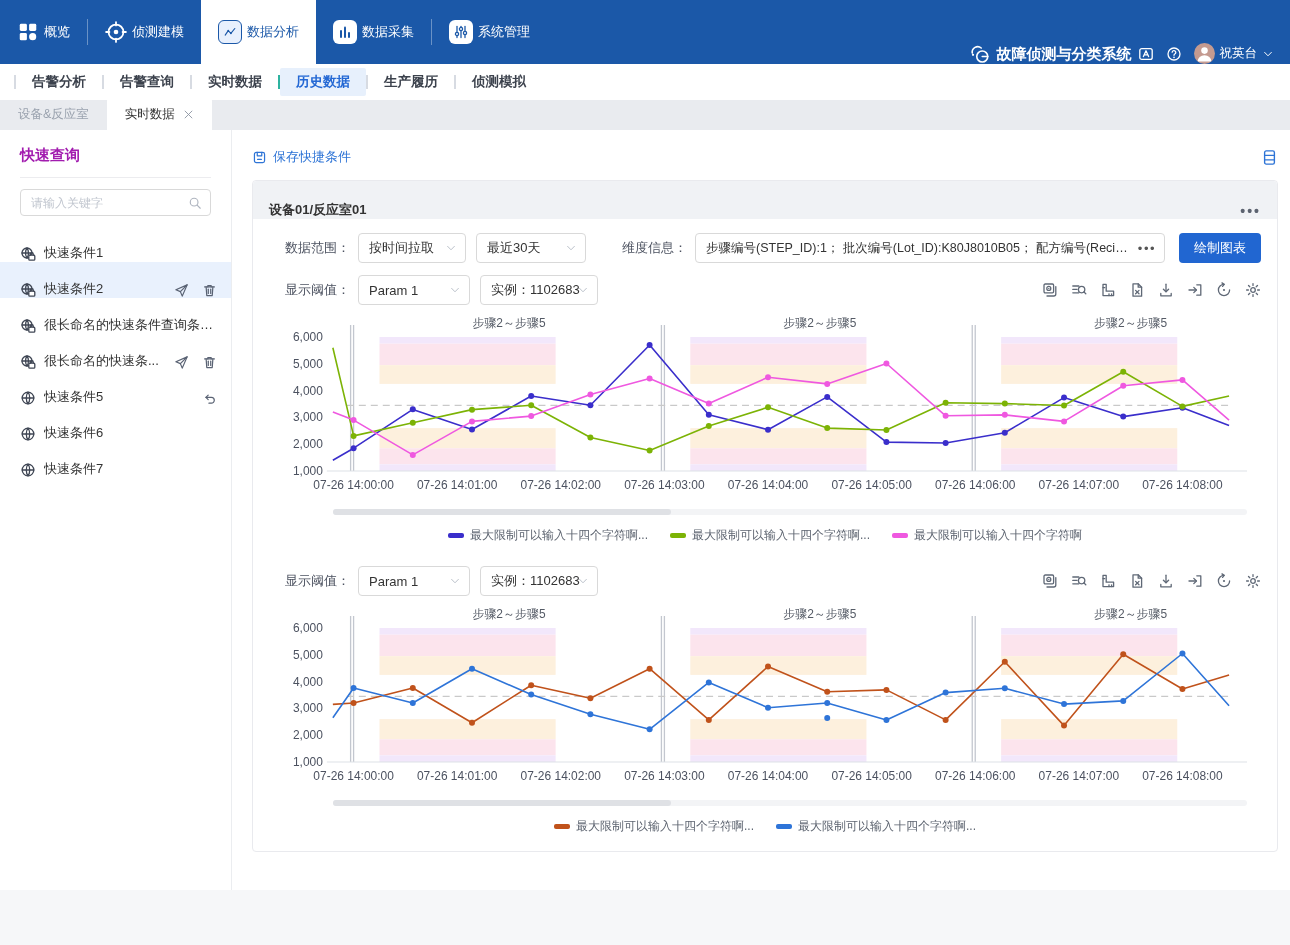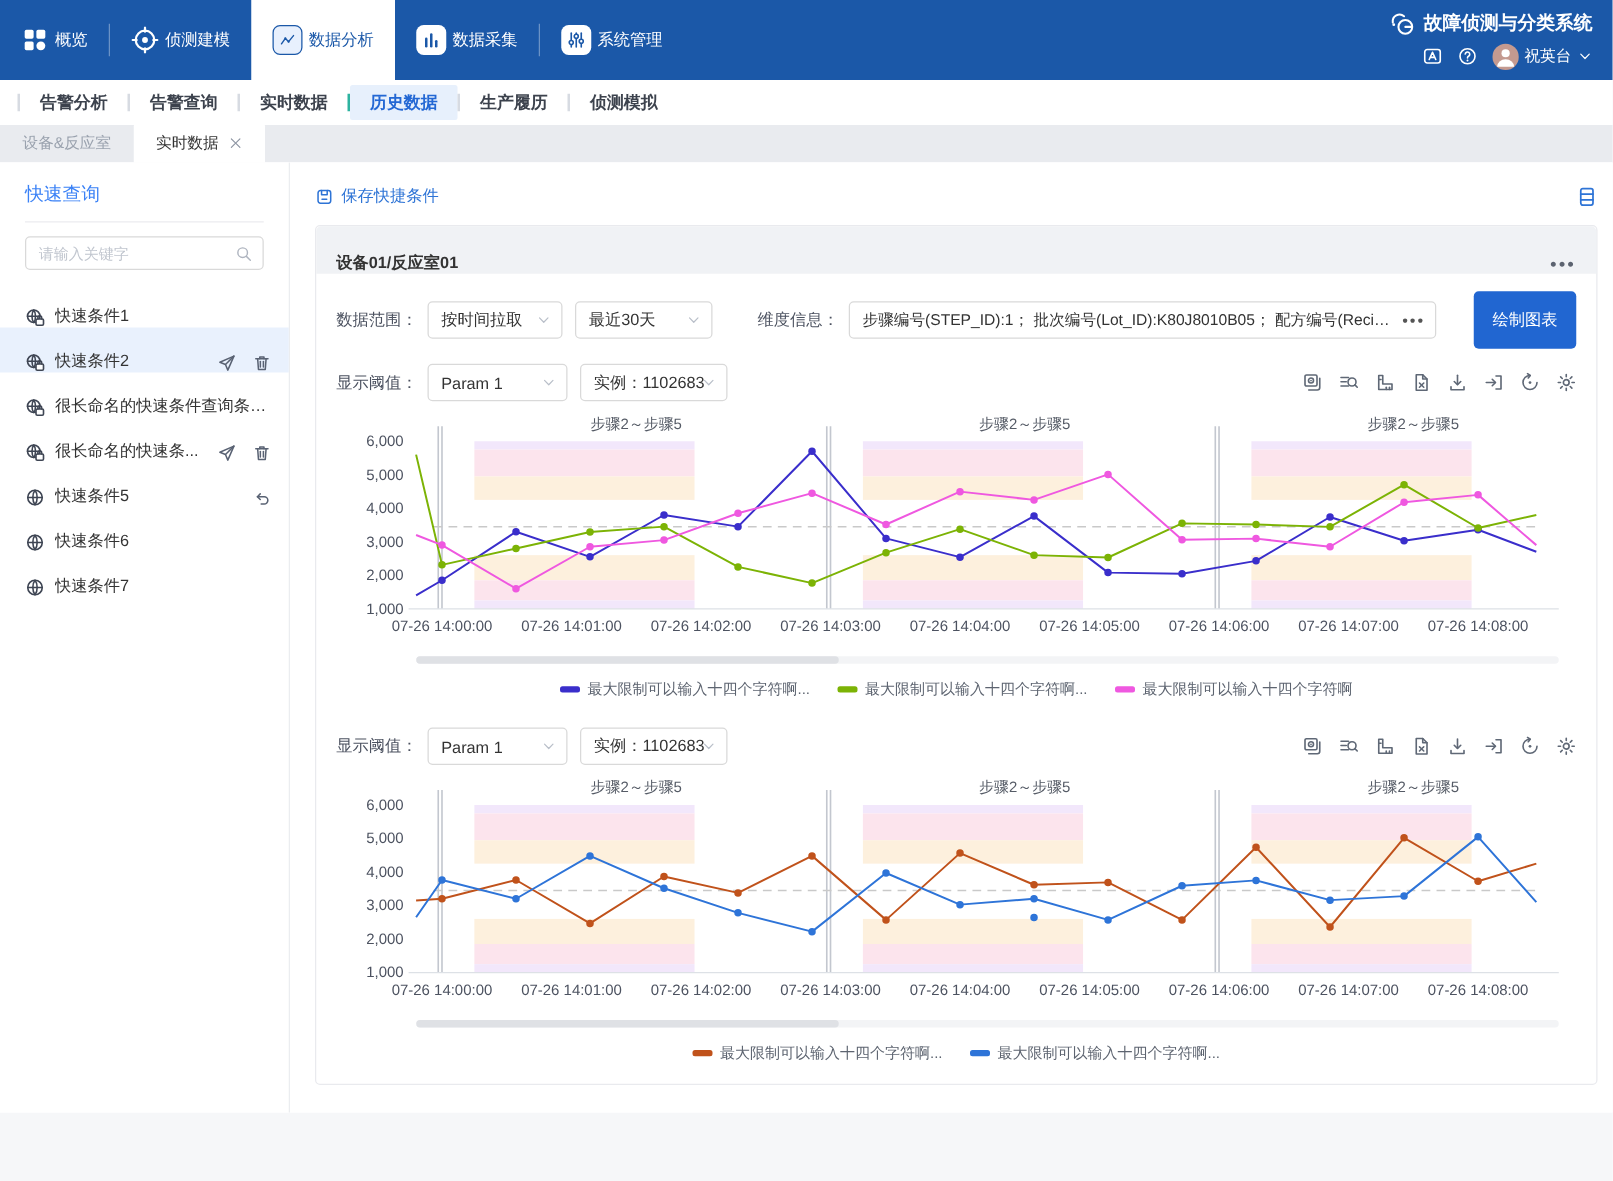--- a/index.html
+++ b/index.html
@@ -7,21 +7,21 @@
     font-family:"Liberation Sans","DejaVu Sans",sans-serif; }
 
   
   #topnav { position:absolute; left:0; top:0; width:1290px; height:64px; background:#1b58a8; display:flex; align-items:stretch; }
   .nav-item { display:flex; flex-direction:row; align-items:center; justify-content:center; gap:5px; padding:0 17px; color:#fff; font-size:13px; cursor:pointer; }
   .nav-item .nicon { width:22px; height:22px; color:#fff; }
   .nav-item.boxed .nicon { width:24px; height:24px; background:#fff; color:#1b58a8; border-radius:6px; padding:4px; }
   .nav-item.active { background:#fff; color:#1b58a8; }
   .nav-item.active .nicon { background:#2f6fe0; color:#fff; border-radius:6px; padding:4px; width:24px; height:24px; background:#e8f0fd; color:#1b58a8; border:1px solid #1b58a8; }
   .nav-div { width:1px; height:26px; background:rgba(255,255,255,.35); align-self:center; }
-  #nav-right { position:absolute; right:16px; top:0; height:64px; display:flex; flex-direction:column; justify-content:center; align-items:flex-end; gap:6px; color:#fff; }
+  #nav-right { position:absolute; right:16px; top:0; height:64px; display:flex; justify-content:center; align-items:flex-end; gap:6px; color:#fff; }
   #brand-row { display:flex; align-items:center; gap:8px; font-size:15px; font-weight:bold; }
   #brand-row .nicon { width:20px; height:20px; }
   #user-row { display:flex; align-items:center; gap:12px; font-size:12.5px; }
   #user-row .sicon { width:16px; height:16px; color:#fff; }
   #avatar { width:21px; height:21px; border-radius:50%; background:#c49a90; overflow:hidden; }
   #avatar svg { width:100%; height:100%; }
   #user-name-wrap { display:flex; align-items:center; gap:5px; cursor:pointer; }
   #user-row .chev { width:12px; height:12px; }
 
   
@@ -35,21 +35,21 @@
   
   #tabbar { position:absolute; left:0; top:100px; width:1290px; height:30px; background:#e9ebef; display:flex; align-items:flex-end; }
   .tab { height:30px; display:flex; align-items:center; gap:8px; padding:16px 18px; font-size:12.5px; cursor:pointer; }
   .tab.inactive { color:#9aa2ae; }
   .tab.active { background:#fff; color:#333; border-radius:3px 3px 0 0; }
   .tab .closeicon { width:11px; height:11px; color:#8b93a1; }
 
   
   #content { position:absolute; left:0; top:130px; width:1290px; height:760px; background:#fff; }
   #sidebar { position:absolute; left:0; top:0; width:232px; height:760px; background:#fff; border-right:1px solid #ebedf0; }
-  #sb-title { margin:16px 0 0 20px; font-size:15px; font-weight:normal; color:#3b82f6; }
+  #sb-title { margin:16px 0 0 20px; font-size:15px; font-weight:bold; color:#a21caf; }
   #sb-hr { margin:12px 20px 0 20px; height:1px; background:#ececef; }
   #sb-search { position:relative; margin:11px 20px 0 20px; height:27px; border:1px solid #d9d9d9; border-radius:4px; }
   #sb-search input { width:100%; height:100%; border:0; outline:none; padding:0 28px 0 10px; font-size:12px; color:#333; background:transparent; font-family:inherit; }
   #sb-search input::placeholder { color:#c1c6cf; }
   #sb-search .sicon { position:absolute; right:8px; top:5.5px; width:14px; height:14px; color:#aeb4bf; }
   #sb-list { margin-top:10px; }
   .sb-item { height:36px; display:flex; align-items:flex-end; gap:8px; padding:0 14px 0 20px; cursor:pointer; }
   .sb-item.selected { background:#e9f1fd; }
   .sb-item .gicon { width:16px; height:16px; color:#3f4654; flex:none; }
   .sb-label { font-size:13px; color:#333; white-space:nowrap; overflow:hidden; text-overflow:ellipsis; flex:1; }
@@ -61,29 +61,29 @@
   #save-row { height:26px; display:flex; align-items:center; margin-bottom:10px; }
   #save-link { display:flex; align-items:center; gap:6px; color:#2e74d6; font-size:13px; cursor:pointer; }
   #save-link .sicon { width:15px; height:15px; }
   #layout-btn { margin-left:auto; width:17px; height:17px; color:#2e74d6; cursor:pointer; }
 
   #card { border:1px solid #e9eaee; border-radius:4px; background:#fff; }
   #card-head { height:38px; background:#f0f2f5; display:flex; align-items:flex-end; padding:0 16px; font-size:13px; font-weight:bold; color:#333; border-radius:4px 4px 0 0; }
   #card-more { margin-left:auto; color:#5c6370; font-size:14px; letter-spacing:2px; cursor:pointer; }
   #card-body { padding:14px 16px 16px 16px; }
 
-  .frow { display:flex; align-items:center; }
+  .frow { display:flex; align-items:center;margin-left:16px; }
   .flabel { font-size:13px; color:#4c5260; margin-right:8px; white-space:nowrap; }
   .select { position:relative; height:30px; border:1px solid #d9d9d9; border-radius:4px; background:#fff; display:flex; align-items:center; padding:0 26px 0 10px; font-size:13px; color:#333; cursor:pointer; white-space:nowrap; }
   .select .chev { position:absolute; right:8px; width:12px; height:12px; color:#b9bfc9; }
   .gap { width:10px; flex:none; }
   #dim-box { position:relative; flex:1; max-width:470px; height:30px; border:1px solid #d9d9d9; border-radius:4px; display:flex; align-items:center; padding:0 30px 0 10px; font-size:12.5px; color:#333; white-space:nowrap; overflow:hidden; cursor:pointer; }
   #dim-box .dimtext { overflow:hidden; text-overflow:ellipsis; }
   .dots { position:absolute; right:8px; color:#555; letter-spacing:1.5px; font-size:13px; }
-  #draw-btn { margin-left:auto; height:46px; padding:1px 15px; background:#2166d1; color:#fff; font-size:13px; border:none; border-radius:4px; cursor:pointer; font-family:inherit; }
+  #draw-btn { margin-left:auto; height:30px; padding:1px 15px; background:#2166d1; color:#fff; font-size:13px; border:none; border-radius:4px; cursor:pointer; font-family:inherit; }
 
   .thresh-row { margin-top:12px; }
   .toolbar { margin-left:auto; display:flex; gap:13px; align-items:center; }
   .toolbar .ticon { width:16px; height:16px; color:#5f6876; cursor:pointer; }
 
   .chart-wrap { margin-top:6px; }
   .chart-wrap svg { display:block; width:100%; height:196px; }
   svg text { font-family:"Liberation Sans","DejaVu Sans",sans-serif; }
   .scrollbar { margin:2px 14px 0 64px; height:6px; background:#f3f4f6; border-radius:3px; position:relative; }
   .scrollbar .thumb { position:absolute; left:0; top:0; height:6px; width:37%; background:#dfe1e5; border-radius:3px; cursor:pointer; }

